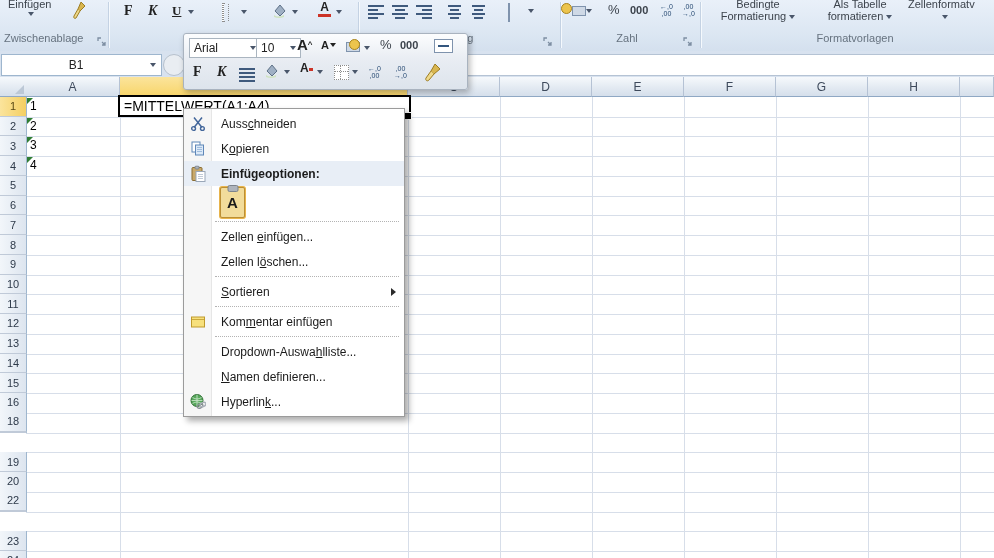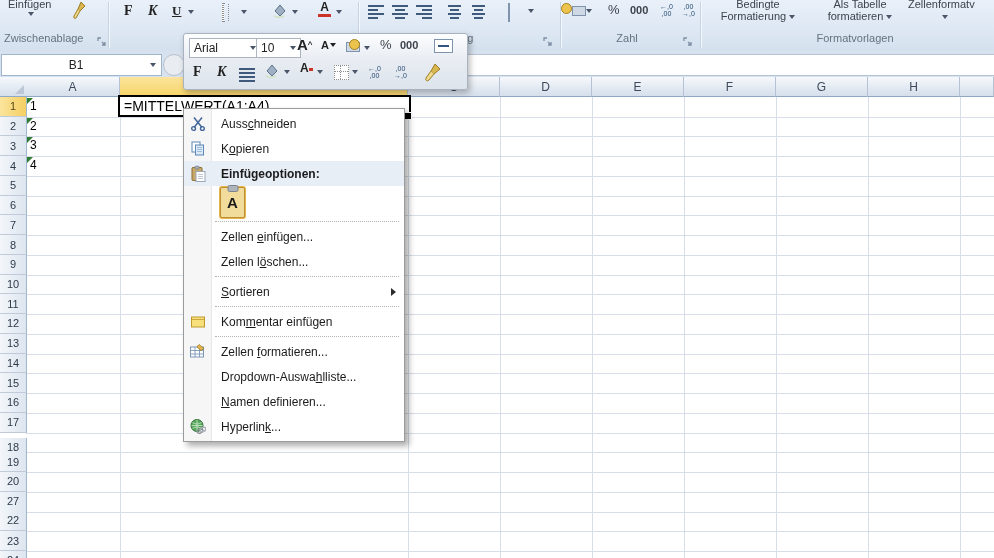--- a/index.html
+++ b/index.html
@@ -242,29 +242,29 @@
     <div class="rowhdr" style="top: 333.88px; height: 18.74px;">13</div>
     <div class="hline" style="top: 353.62px;"></div>
     <div class="rowhdr" style="top: 353.62px; height: 18.74px;">14</div>
     <div class="hline" style="top: 373.36px;"></div>
     <div class="rowhdr" style="top: 373.36px; height: 18.74px;">15</div>
     <div class="hline" style="top: 393.1px;"></div>
     <div class="rowhdr" style="top: 393.1px; height: 18.74px;">16</div>
     <div class="hline" style="top: 412.84px;"></div>
     <div class="rowhdr" style="top: 412.84px; height: 18.74px;">17</div>
     <div class="hline" style="top: 432.58px;"></div>
-    <div class="rowhdr" style="top: 438px; height: 18.74px;">18</div>
+    <div class="rowhdr" style="top: 412px; height: 18.74px;">18</div>
     <div class="hline" style="top: 452.32px;"></div>
     <div class="rowhdr" style="top: 452.32px; height: 18.74px;">19</div>
     <div class="hline" style="top: 472.06px;"></div>
     <div class="rowhdr" style="top: 472.06px; height: 18.74px;">20</div>
     <div class="hline" style="top: 491.8px;"></div>
     <div class="rowhdr" style="top: 491.8px; height: 18.74px;">27</div>
     <div class="hline" style="top: 511.54px;"></div>
-    <div class="rowhdr" style="top: 511px; height: 18.74px;">22</div>
+    <div class="rowhdr" style="top: 491px; height: 18.74px;">22</div>
     <div class="hline" style="top: 531.28px;"></div>
     <div class="rowhdr" style="top: 531.28px; height: 18.74px;">23</div>
     <div class="hline" style="top: 551.02px;"></div>
     <div class="rowhdr" style="top: 551.02px; height: 18.74px;">24</div>
     <div class="cellval" style="left: 26px; top: 99px; width: 93px;">1</div>
     <div class="flag" style="left: 27px; top: 98px;"></div>
     <div class="cellval" style="left: 26px; top: 118.74px; width: 93px;">2</div>
     <div class="flag" style="left: 27px; top: 117.74px;"></div>
     <div class="cellval" style="left: 26px; top: 138.48px; width: 93px;">3</div>
     <div class="flag" style="left: 27px; top: 137.48px;"></div>
@@ -387,30 +387,20 @@
       <span class="ic">
         <svg width="16" height="15" viewBox="0 0 16 15">
           <rect x="1.5" y="2.5" width="13" height="10" fill="#f7e07c" stroke="#bf9a2c"></rect>
           <path d="M1.5 5 h13" stroke="#bf9a2c" stroke-width="0.8"></path>
         </svg>
       </span>
       <span>Kom<u>m</u>entar einfügen</span>
     </div>
     <div class="msep"></div>
     <div class="mi">
-      <span class="ic">
-        <svg width="17" height="16" viewBox="0 0 17 16">
-          <rect x="1.5" y="3.5" width="13" height="10" fill="#fff" stroke="#7b96b8"></rect>
-          <path d="M1.5 7 h13 M1.5 10.5 h13 M6 3.5 v10 M10.5 3.5 v10" stroke="#7b96b8" stroke-width="0.9"></path>
-          <path d="M10 1 L15 5 L12 7 L8 3.5 Z" fill="#e8b44c" stroke="#9c7c22" stroke-width="0.8"></path>
-        </svg>
-      </span>
-      <span>Zellen <u>f</u>ormatieren...</span>
-    </div>
-    <div class="mi">
       <span>Dropdown-Auswa<u>h</u>lliste...</span>
     </div>
     <div class="mi">
       <span><u>N</u>amen definieren...</span>
     </div>
     <div class="mi">
       <span class="ic">
         <svg width="17" height="16" viewBox="0 0 17 16">
           <circle cx="8" cy="7" r="6" fill="#58a85c" stroke="#2f6e33"></circle>
           <path d="M2.5 7 h11 M8 1 v12 M3.5 4 a8 8 0 0 0 9 0 M3.5 10 a8 8 0 0 1 9 0" stroke="#cfe9cf" stroke-width="0.8" fill="none"></path>

